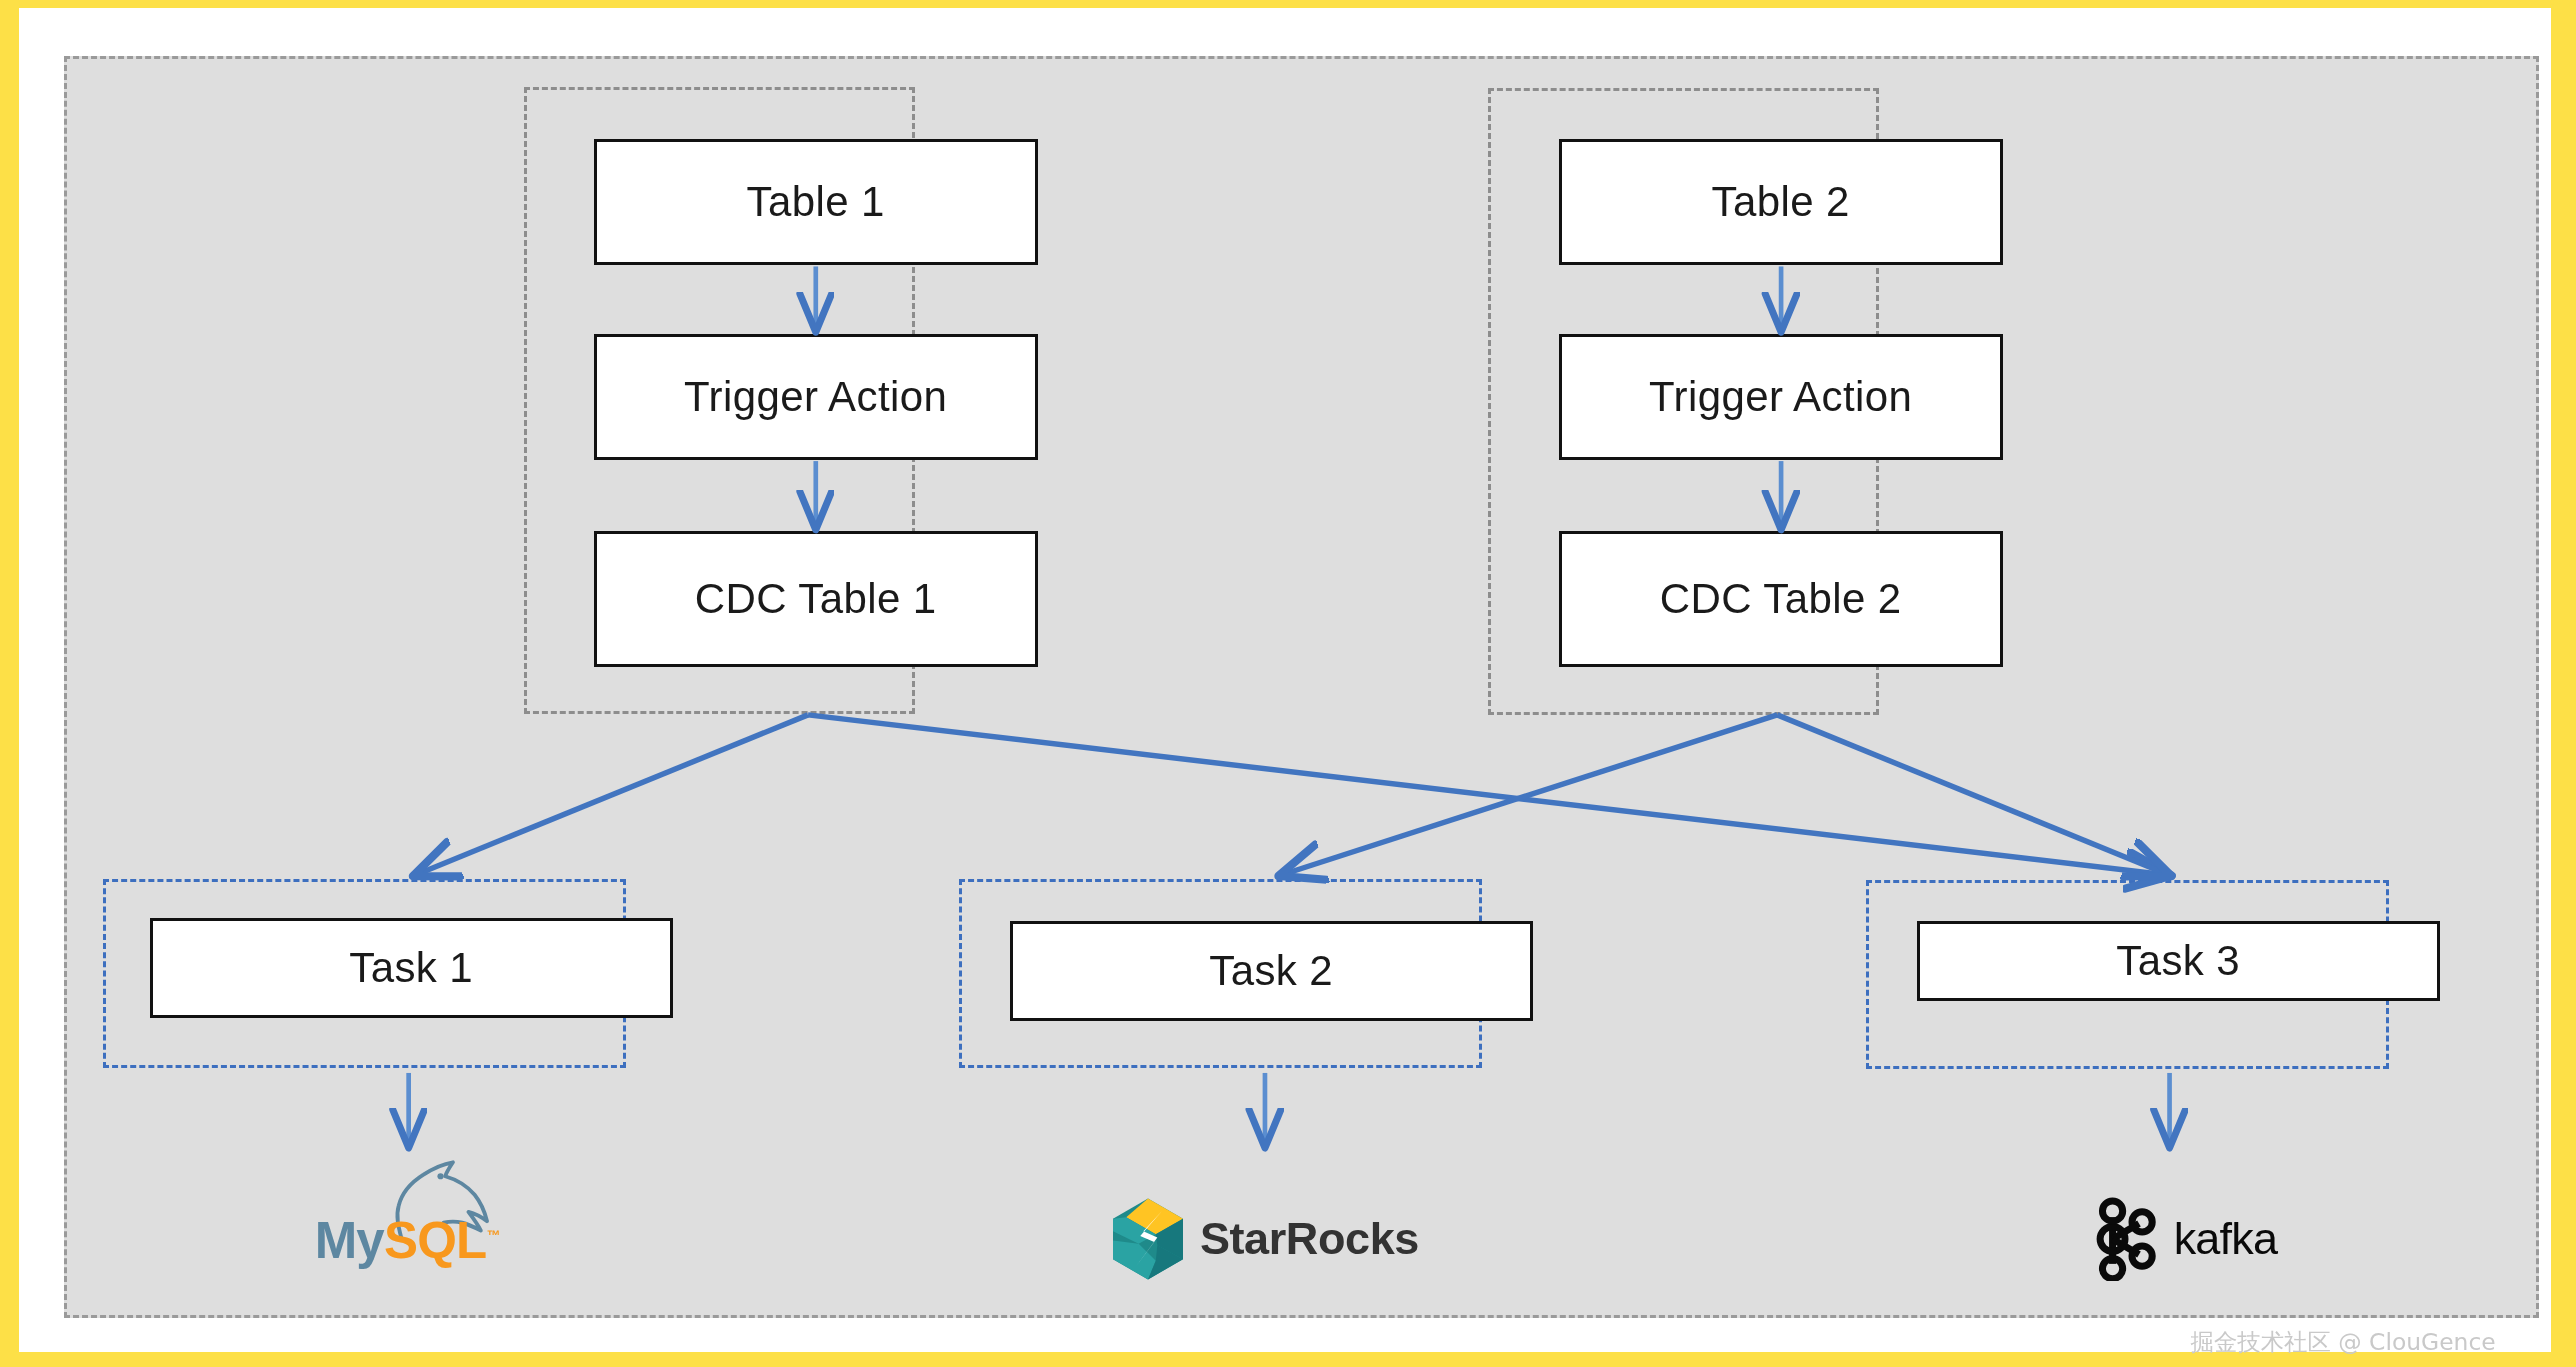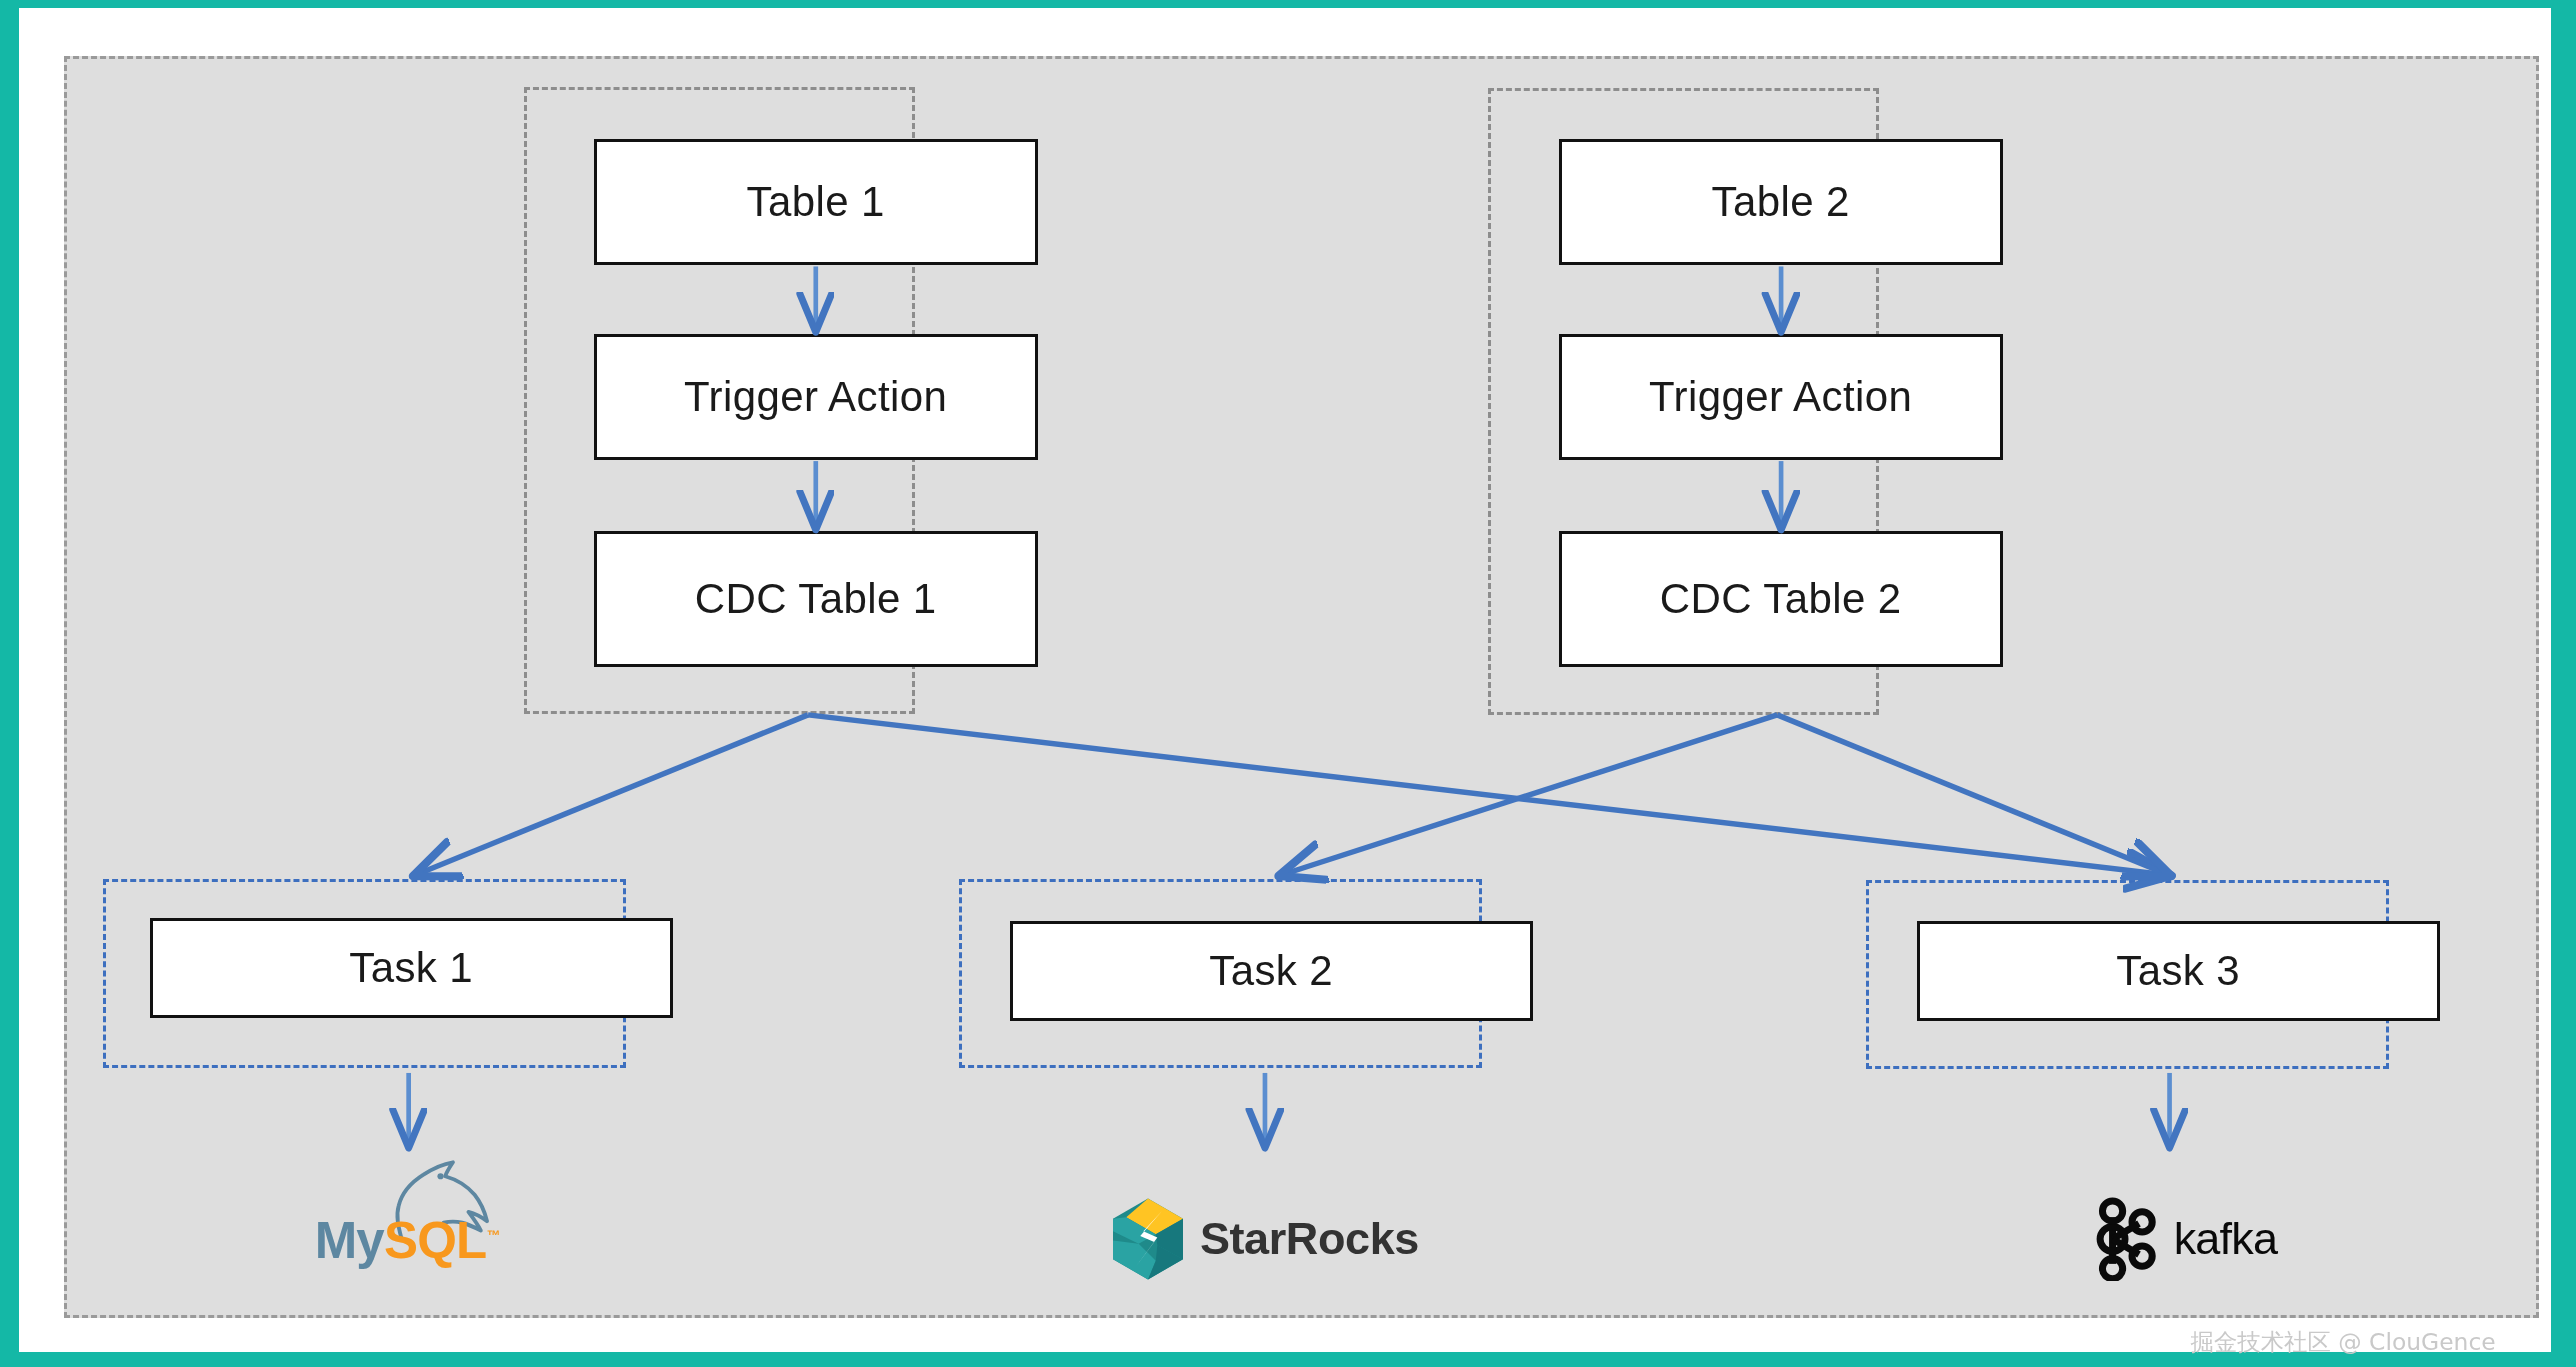--- a/index.html
+++ b/index.html
@@ -12,21 +12,21 @@
     height: 1367px;
     overflow: hidden;
     font-family: "Liberation Sans", sans-serif;
   }
 
   
   #frame {
     position: absolute;
     left: 0; top: 0;
     width: 2576px; height: 1367px;
-    background: #14b8a6;
+    background: #fde047;
     box-sizing: border-box;
   }
   #page {
     position: absolute;
     left: 18.7px; top: 7.8px;
     width: 2532px; height: 1344px;
     background: #ffffff;
     box-sizing: border-box;
   }
 
@@ -90,21 +90,21 @@
   #node-cdc-1     { left: 575px; top: 523px; width: 444px; height: 136px; }
 
   
   #node-table-2   { left: 1540px; top: 131px; width: 444px; height: 126px; }
   #node-trigger-2 { left: 1540px; top: 326px; width: 444px; height: 126px; }
   #node-cdc-2     { left: 1540px; top: 523px; width: 444px; height: 136px; }
 
   
   #node-task-1 { left: 131px;  top: 910px; width: 523px; height: 100px; }
   #node-task-2 { left: 991px; top: 913px; width: 523px; height: 100px; text-align: right; }
-  #node-task-3 { left: 1898px; top: 913px; width: 523px; height: 100px; }
+  #node-task-3 { left: 1898px; top: 913px; width: 523px; height: 80px; }
 
   
   .logo-block {
     position: absolute;
     display: flex;
     align-items: center;
     justify-content: center;
     gap: 12.5px;
   }
   #logo-mysql     { left: 257px;  top: 1148px; width: 265px; height: 117px; }

